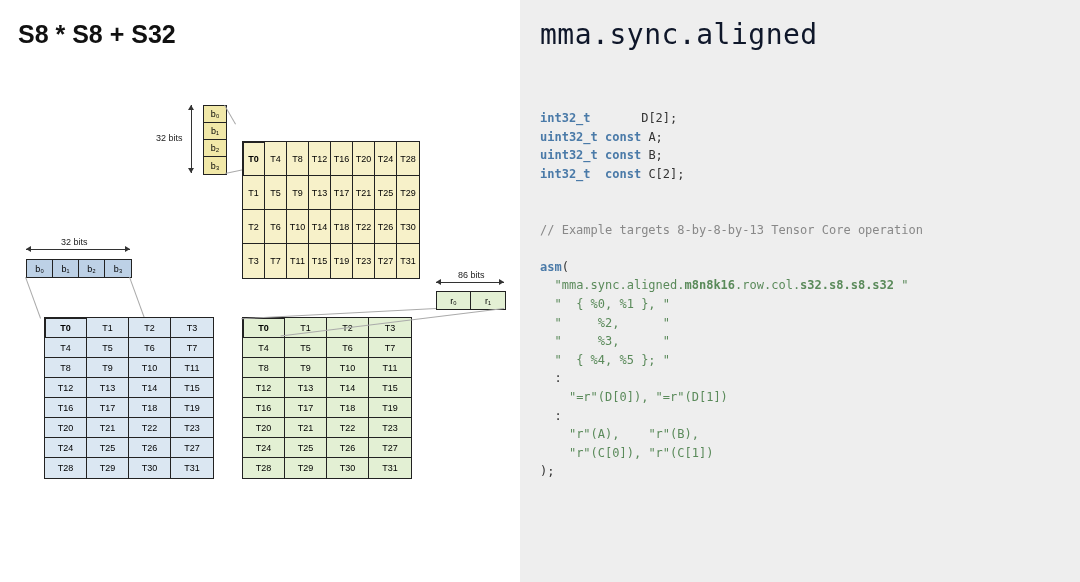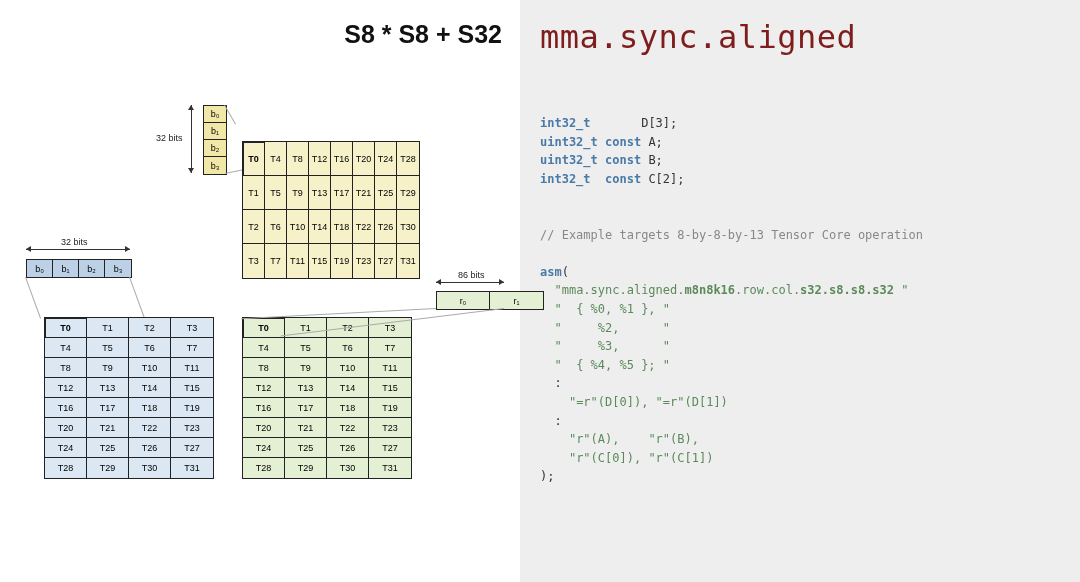--- a/index.html
+++ b/index.html
@@ -9,43 +9,42 @@
     background: #fff;
     width: 1080px;
     height: 582px;
     display: flex;
     overflow: hidden;
   }
   .left-panel {
     flex: 0 0 520px;
     padding: 20px 18px;
     position: relative;
-    text-align: right;
   }
   .right-panel {
     flex: 1;
     background: #eeeeee;
     padding: 18px 20px;
   }
   .title-main {
     font-size: 25px;
     font-weight: 800;
     color: #111;
     margin: 0 0 6px 0;
   }
   .title-sub {
     font-size: 17px;
     font-weight: 700;
     color: #77b900;
     margin: 0;
   }
   .code-title {
     font-family: "Consolas", "Menlo", monospace;
-    font-size: 32px;
-    color: #7f1d1d;
+    font-size: 28px;
+    color: #0f172a;
     margin: 0 0 2px 0;
     letter-spacing: 0.5px;
   }
   .code-subtitle {
     font-size: 16px;
     font-weight: 700;
     color: #111;
     margin: 0;
   }
   .code-block {
@@ -88,21 +87,21 @@
   .grid .row:last-child .cell { border-bottom: none; }
   .grid .cell:last-child { border-right: none; }
   .cell.hl { background: rgba(0,0,0,0); font-weight: 700; outline: 1.5px solid #222; outline-offset: -1px; }
 
   .grid.blue  .cell { background: #dbe7f2; }
   .grid.yellow .cell { background: #f7f1c9; }
   .grid.green  .cell { background: #e3f0d4; }
 
   
   .green-row { position: absolute; top: 202px; left: 418px; display: flex; border: 1px solid #222; }
-  .green-row div { width: 53px; height: 17px; border-right:1px solid #222; background: #e3f0d4; display:flex; align-items:center; justify-content:center; font-size:9px; }
+  .green-row div { width: 34px; height: 17px; border-right:1px solid #222; background: #e3f0d4; display:flex; align-items:center; justify-content:center; font-size:9px; }
   .green-row div:last-child { border-right: none; }
 
   
   .arrow-h { position: absolute; height: 1px; background: #333; }
   .arrow-h::before, .arrow-h::after { content:""; position:absolute; top:-3px; width:0;height:0; border-top:3px solid transparent; border-bottom:3px solid transparent; }
   .arrow-h::before { left:0; border-right:5px solid #333; }
   .arrow-h::after  { right:0; border-left:5px solid #333; }
   .arrow-v { position: absolute; width: 1px; background: #333; }
   .arrow-v::before, .arrow-v::after { content:""; position:absolute; left:-3px; width:0;height:0; border-left:3px solid transparent; border-right:3px solid transparent; }
   .arrow-v::before { top:0; border-bottom:5px solid #333; }
@@ -298,21 +297,21 @@
 
     <div class="conn-line" style="top:220px; left:418px; width:195px; transform:rotate(177deg);"></div>
     <div class="conn-line" style="top:220px; left:486px; width:225px; transform:rotate(173deg);"></div>
 
   </div>
 </div>
 
 <div class="right-panel">
   <div class="code-title">mma.sync.aligned</div>
 
-  <div class="code-block"><span class="tok-type">int32_t</span><span>       D[3];</span>
+  <div class="code-block"><span class="tok-type">int32_t</span><span>       D[2];</span>
 <span class="tok-type">uint32_t const</span><span> A;</span>
 <span class="tok-type">uint32_t const</span><span> B;</span>
 <span class="tok-type">int32_t  const</span><span> C[2];</span>
 
 
 <span class="tok-comment">// Example targets 8-by-8-by-13 Tensor Core operation</span>
 
 <span class="tok-kw">asm</span><span>(</span>
   <span class="tok-str">"mma.sync.aligned.</span><span class="tok-str tok-bold">m8n8k16</span><span class="tok-str">.row.col.</span><span class="tok-str tok-bold">s32.s8.s8.s32</span><span class="tok-str"> "</span>
   <span class="tok-str">"  { %0, %1 }, "</span>

